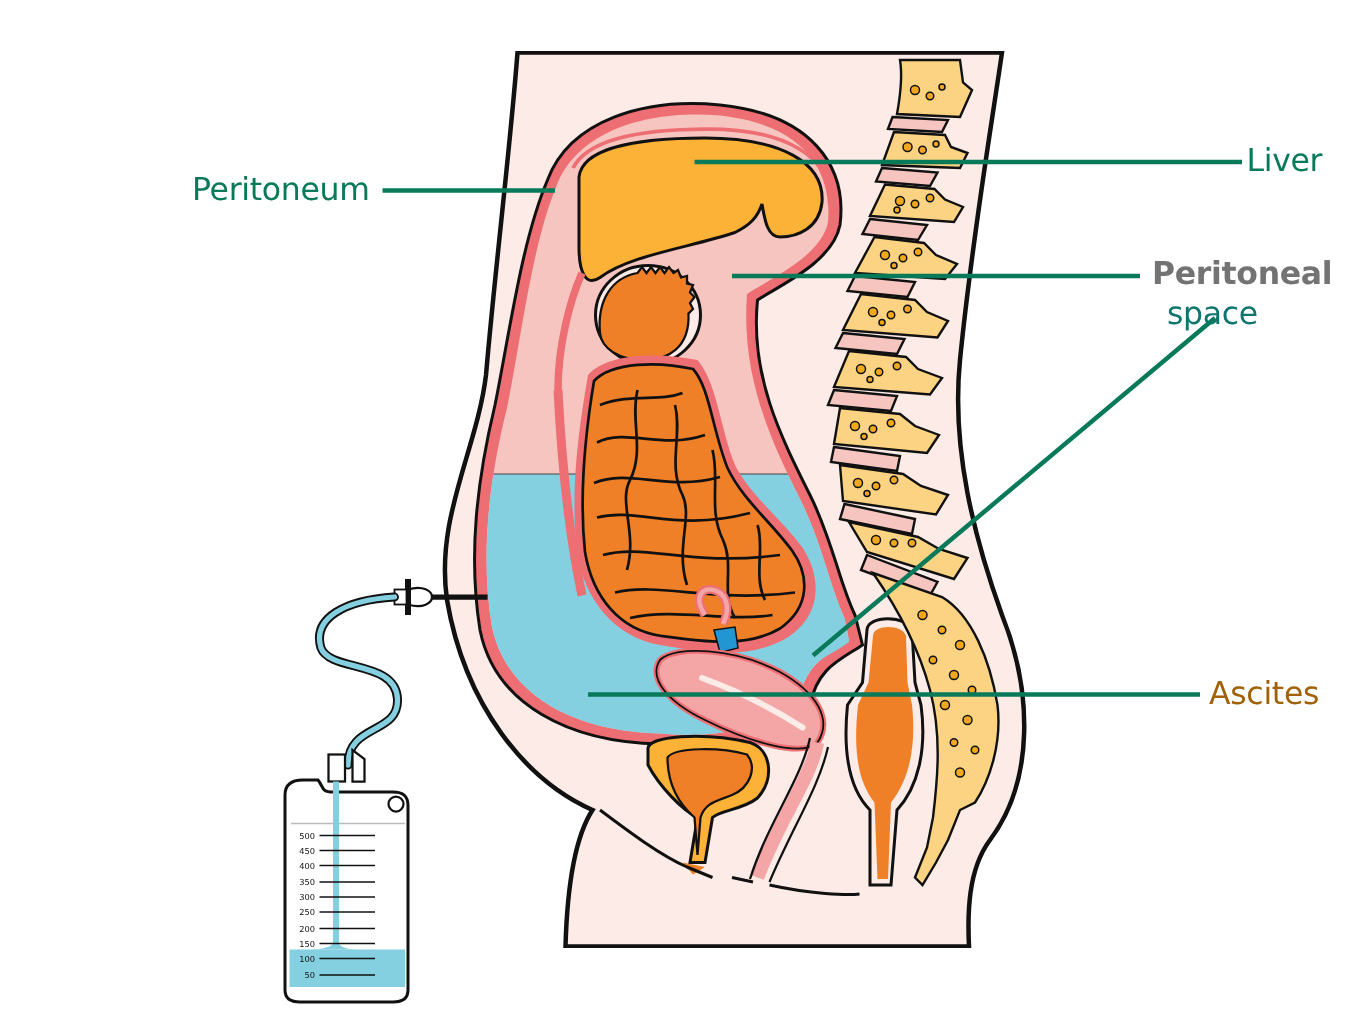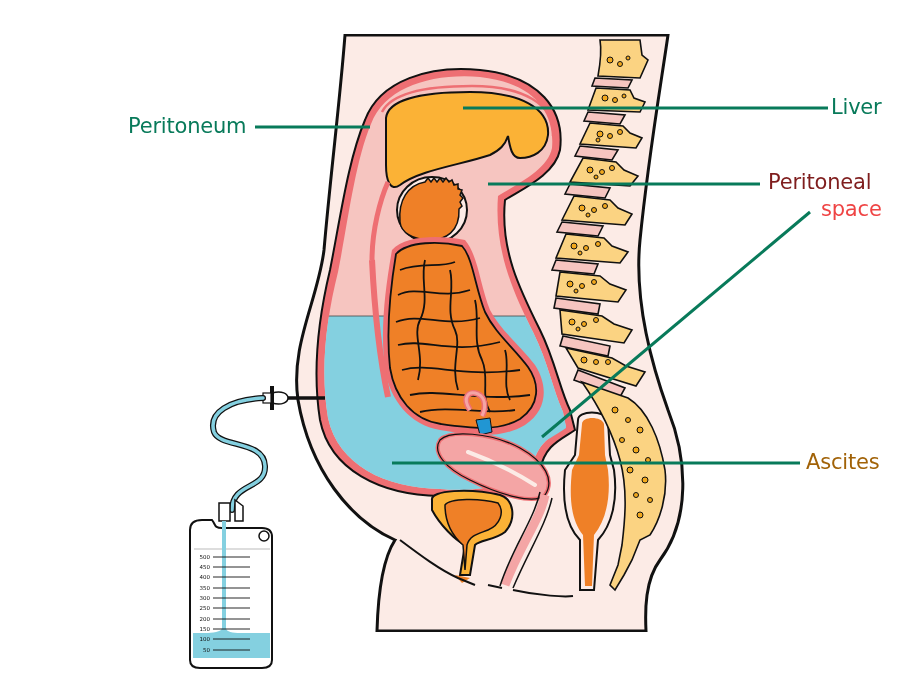--- a/index.html
+++ b/index.html
@@ -308,15 +308,15 @@
     <line x1="255" y1="127" x2="370" y2="127"></line>
     <line x1="463" y1="108" x2="828" y2="108"></line>
     <line x1="488" y1="184" x2="760" y2="184"></line>
     <line x1="542" y1="437" x2="810" y2="212"></line>
     <line x1="392" y1="463" x2="800" y2="463"></line>
   </g>
 </svg>
 
 <div class="label" style="left:108px; top:114px; color:#087a5a;margin-left:20px;">Peritoneum</div>
 <div class="label" style="left:831px; top:95px; color:#087a5a;">Liver</div>
-<div class="label" style="left:768px; top:170px; color:#7f1d1d;">Peritoneal</div>
-<div class="label" style="left:821px; top:197px; color:#ef4444;">space</div>
+<div class="label" style="left:768px; top:170px; color:#737373;font-weight:bold;">Peritoneal</div>
+<div class="label" style="left:778px; top:197px; color:#0f766e;">space</div>
 <div class="label" style="left:806px; top:450px; color:#a16207;">Ascites</div>
 
 </body></html>

